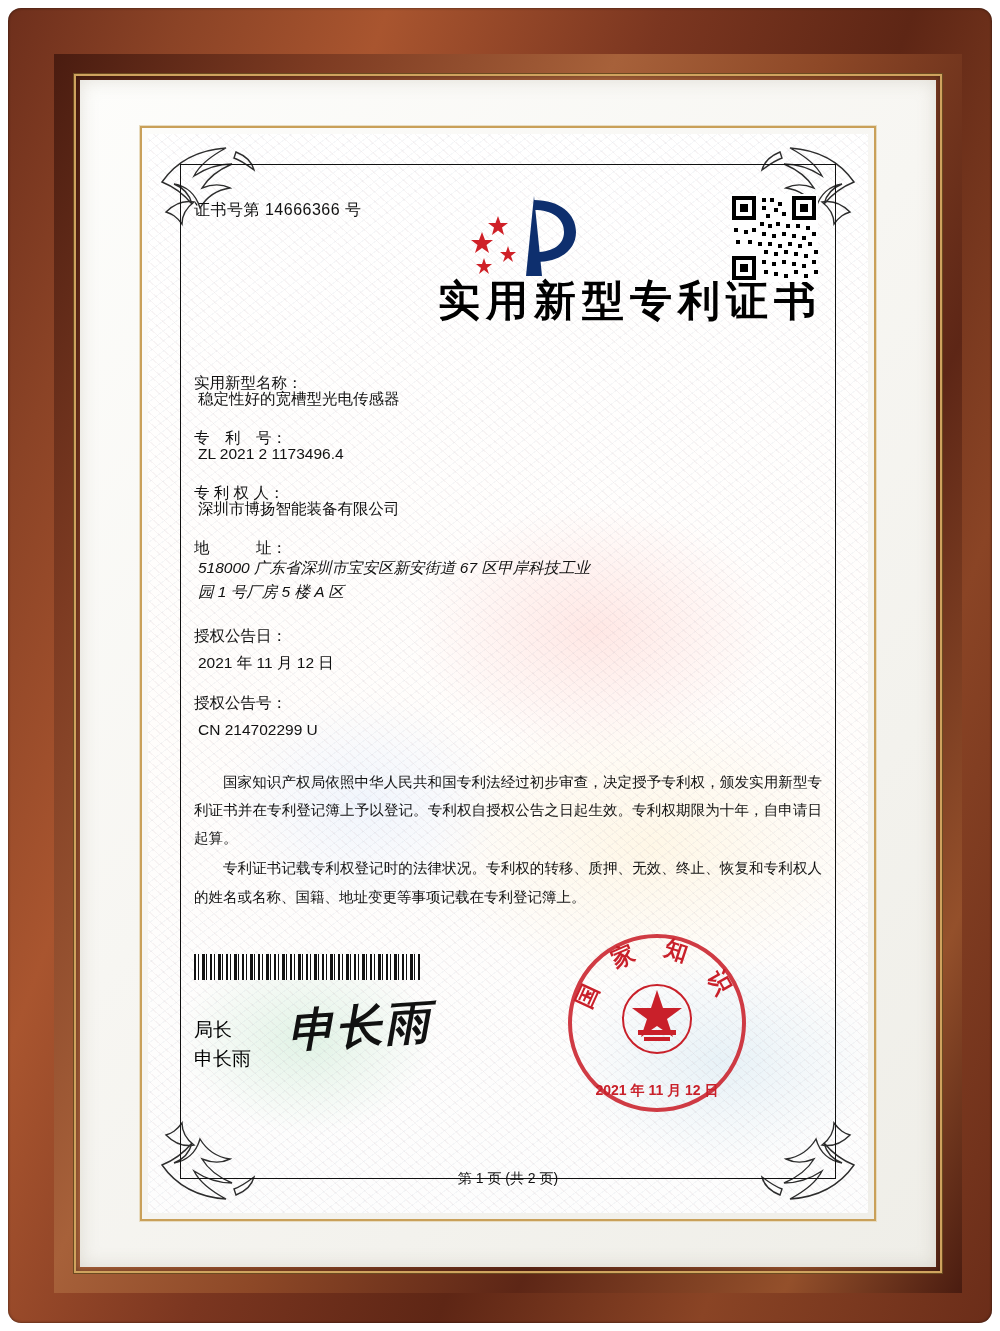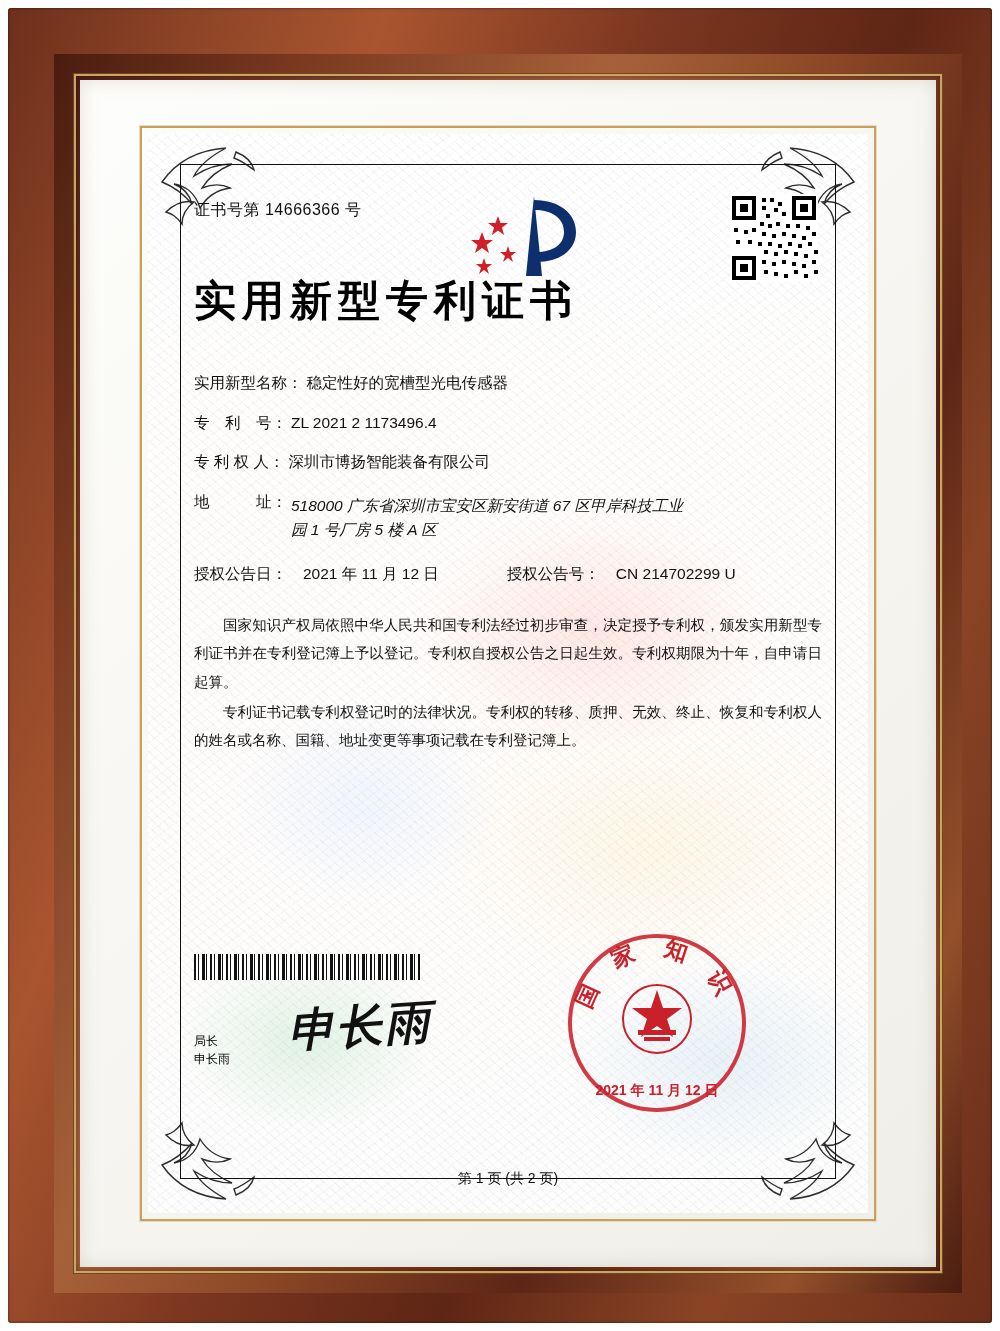--- a/index.html
+++ b/index.html
@@ -14,21 +14,21 @@
     overflow: hidden;
   }
 
   
   .frame-outer {
     position: absolute;
     left: 8px; top: 8px;
     width: 984px; height: 1315px;
     box-sizing: border-box;
     background: linear-gradient(110deg, #6e2f1c 0%, #8b4326 12%, #a9552f 26%, #7b3620 45%, #5e2615 62%, #8a4425 80%, #6b2d19 100%);
-    border-radius: 3px;
+    border-radius: 13px;
     box-shadow: 0 0 3px rgba(0,0,0,.6) inset;
   }
   .frame-inner-wood {
     position: absolute;
     left: 46px; top: 46px;
     width: 908px; height: 1239px;
     box-sizing: border-box;
     background: linear-gradient(115deg, #4a1c10 0%, #7d3b22 18%, #a7613a 38%, #8d4827 52%, #5d2616 70%, #94502b 88%, #4a1c10 100%);
   }
   .gold-line {
@@ -120,37 +120,38 @@
     width: 130px; height: 96px;
   }
   .qr {
     position: absolute;
     right: 4px; top: 10px;
     width: 88px; height: 88px;
   }
 
   .main-title {
     margin-top: 52px;
-    text-align: left;
+    text-align: right;
     font-family: "DejaVu Serif", serif;
     font-weight: bold;
     font-size: 42px;
     letter-spacing: 6px;
     color: #000;
   }
 
   .fields {
     margin-top: 46px;
     font-size: 15.5px;
     line-height: 1;
   }
   .field-row {
     display: flex;
     align-items: flex-start;
     margin-bottom: 24px;
+    flex-direction: column;
   }
   .field-label {
     flex: 0 0 auto;
     white-space: pre;
     color: #111;
   }
   .field-value {
     margin-left: 4px;
     color: #111;
   }
@@ -179,23 +180,22 @@
     left: 46px; top: 820px;
     width: 226px; height: 26px;
     background-image: repeating-linear-gradient(90deg,
       #111 0 2px, #fff 2px 4px, #111 4px 5px, #fff 5px 8px,
       #111 8px 11px, #fff 11px 12px, #111 12px 13px, #fff 13px 16px);
   }
 
   .sign-block {
     position: absolute;
     left: 46px; top: 882px;
-    font-size: 12px;
+    font-size: 19px;
     line-height: 1.5;
-    margin-top: 16px;
   }
   .signature {
     position: absolute;
     left: 140px; top: 862px;
     font-family: "DejaVu Serif", serif;
     font-size: 46px;
     font-weight: bold;
     font-style: italic;
     color: #111;
     letter-spacing: 2px;

